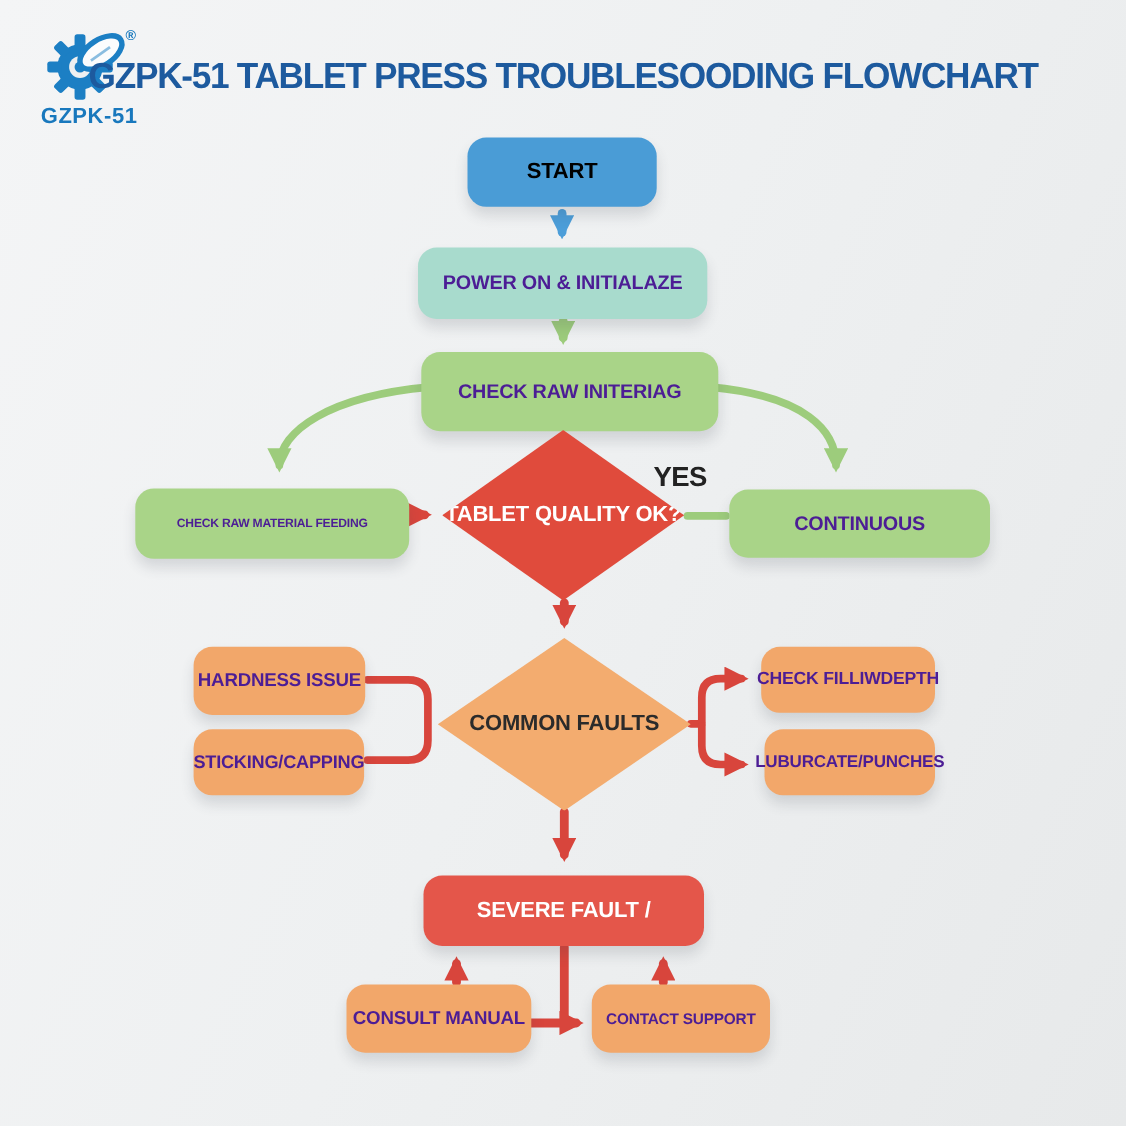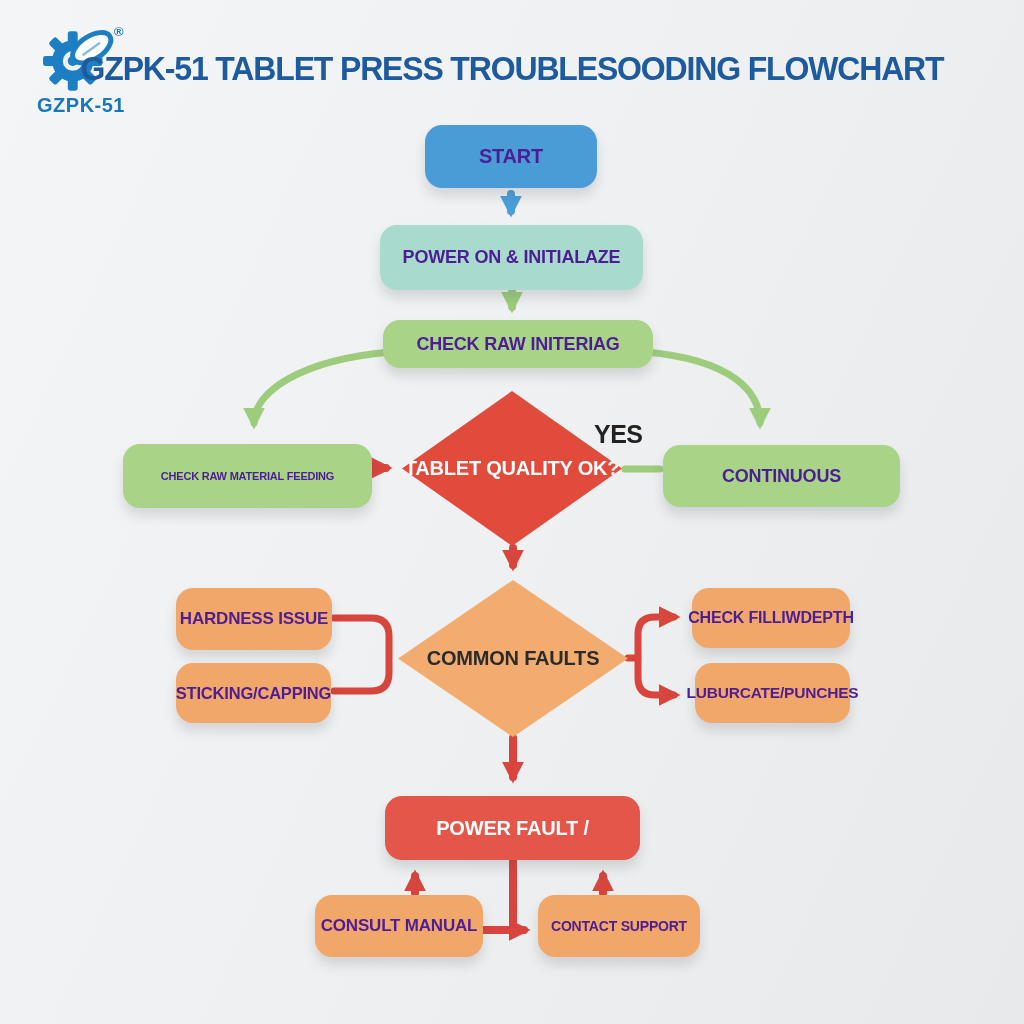--- a/index.html
+++ b/index.html
@@ -18,21 +18,21 @@
     color:#1d5a9e;font-weight:700;font-size:33px;letter-spacing:-1.2px;
     transform:scaleX(.97);
   }
   
   .node{
     position:absolute;display:flex;align-items:center;justify-content:center;
     border-radius:17px;font-weight:700;color:#4c1d95;font-size:18px;
     letter-spacing:-.2px;text-align:center;white-space:nowrap;
     box-shadow:0 8px 12px rgba(60,70,80,.16);
   }
-  .blue  {background:#4a9cd6;color:#4c1d95;}
+  .blue  {background:#4a9cd6;color:#000000;}
   .teal  {background:#a8dbcd;}
   .green {background:#a9d488;}
   .orange{background:#f2a76a;}
   .redbox{background:#e4564a;color:#fff;}
   .diamond{
     border-radius:0;box-shadow:none;
     clip-path:polygon(50% 0,100% 50%,50% 100%,0 50%);
     filter:drop-shadow(0 9px 9px rgba(0,0,0,.14));
   }
   .diamond.red{background:#e04b3c;color:#fff;}
@@ -103,39 +103,39 @@
     <div class="logo-reg">®</div>
     <div class="logo-brand">GZPK-51</div>
   </div>
 
   <div class="page-title">GZPK-51 TABLET PRESS TROUBLESOODING FLOWCHART</div>
 
   <div class="node blue" style="left:425px;top:125px;width:172px;height:63px;font-size:20px;">START</div>
 
   <div class="node teal" style="left:380px;top:225px;width:263px;height:65px;">POWER ON &amp; INITIALAZE</div>
 
-  <div class="node green" style="left:383px;top:320px;width:270px;height:48px;">CHECK RAW INITERIAG</div>
+  <div class="node green" style="left:383px;top:320px;width:270px;height:72px;">CHECK RAW INITERIAG</div>
 
   <div class="node diamond red" style="left:402px;top:391px;width:220px;height:155px;font-size:20px;">TABLET QUALITY OK?</div>
 
   <div class="edge-label" style="left:594px;top:420px;">YES</div>
 
   <div class="node green" style="left:123px;top:444px;width:249px;height:64px;font-size:11px;">CHECK RAW MATERIAL FEEDING</div>
 
   <div class="node green" style="left:663px;top:445px;width:237px;height:62px;">CONTINUOUS</div>
 
   <div class="node diamond orange" style="left:398px;top:580px;width:230px;height:157px;font-size:20px;">COMMON FAULTS</div>
 
   <div class="node orange" style="left:176px;top:588px;width:156px;height:62px;font-size:17px;">HARDNESS ISSUE</div>
 
   <div class="node orange" style="left:692px;top:588px;width:158px;height:60px;font-size:16px;">CHECK FILLIWDEPTH</div>
 
   <div class="node orange" style="left:176px;top:663px;width:155px;height:60px;font-size:16.5px;">STICKING/CAPPING</div>
 
   <div class="node orange" style="left:695px;top:663px;width:155px;height:60px;font-size:15.5px;">LUBURCATE/PUNCHES</div>
 
-  <div class="node redbox" style="left:385px;top:796px;width:255px;height:64px;font-size:20px;">POWER FAULT /</div>
+  <div class="node redbox" style="left:385px;top:796px;width:255px;height:64px;font-size:20px;">SEVERE FAULT /</div>
 
   <div class="node orange" style="left:315px;top:895px;width:168px;height:62px;font-size:17px;">CONSULT MANUAL</div>
 
   <div class="node orange" style="left:538px;top:895px;width:162px;height:62px;font-size:14px;">CONTACT SUPPORT</div>
 
 </div>
 
 </body></html>

